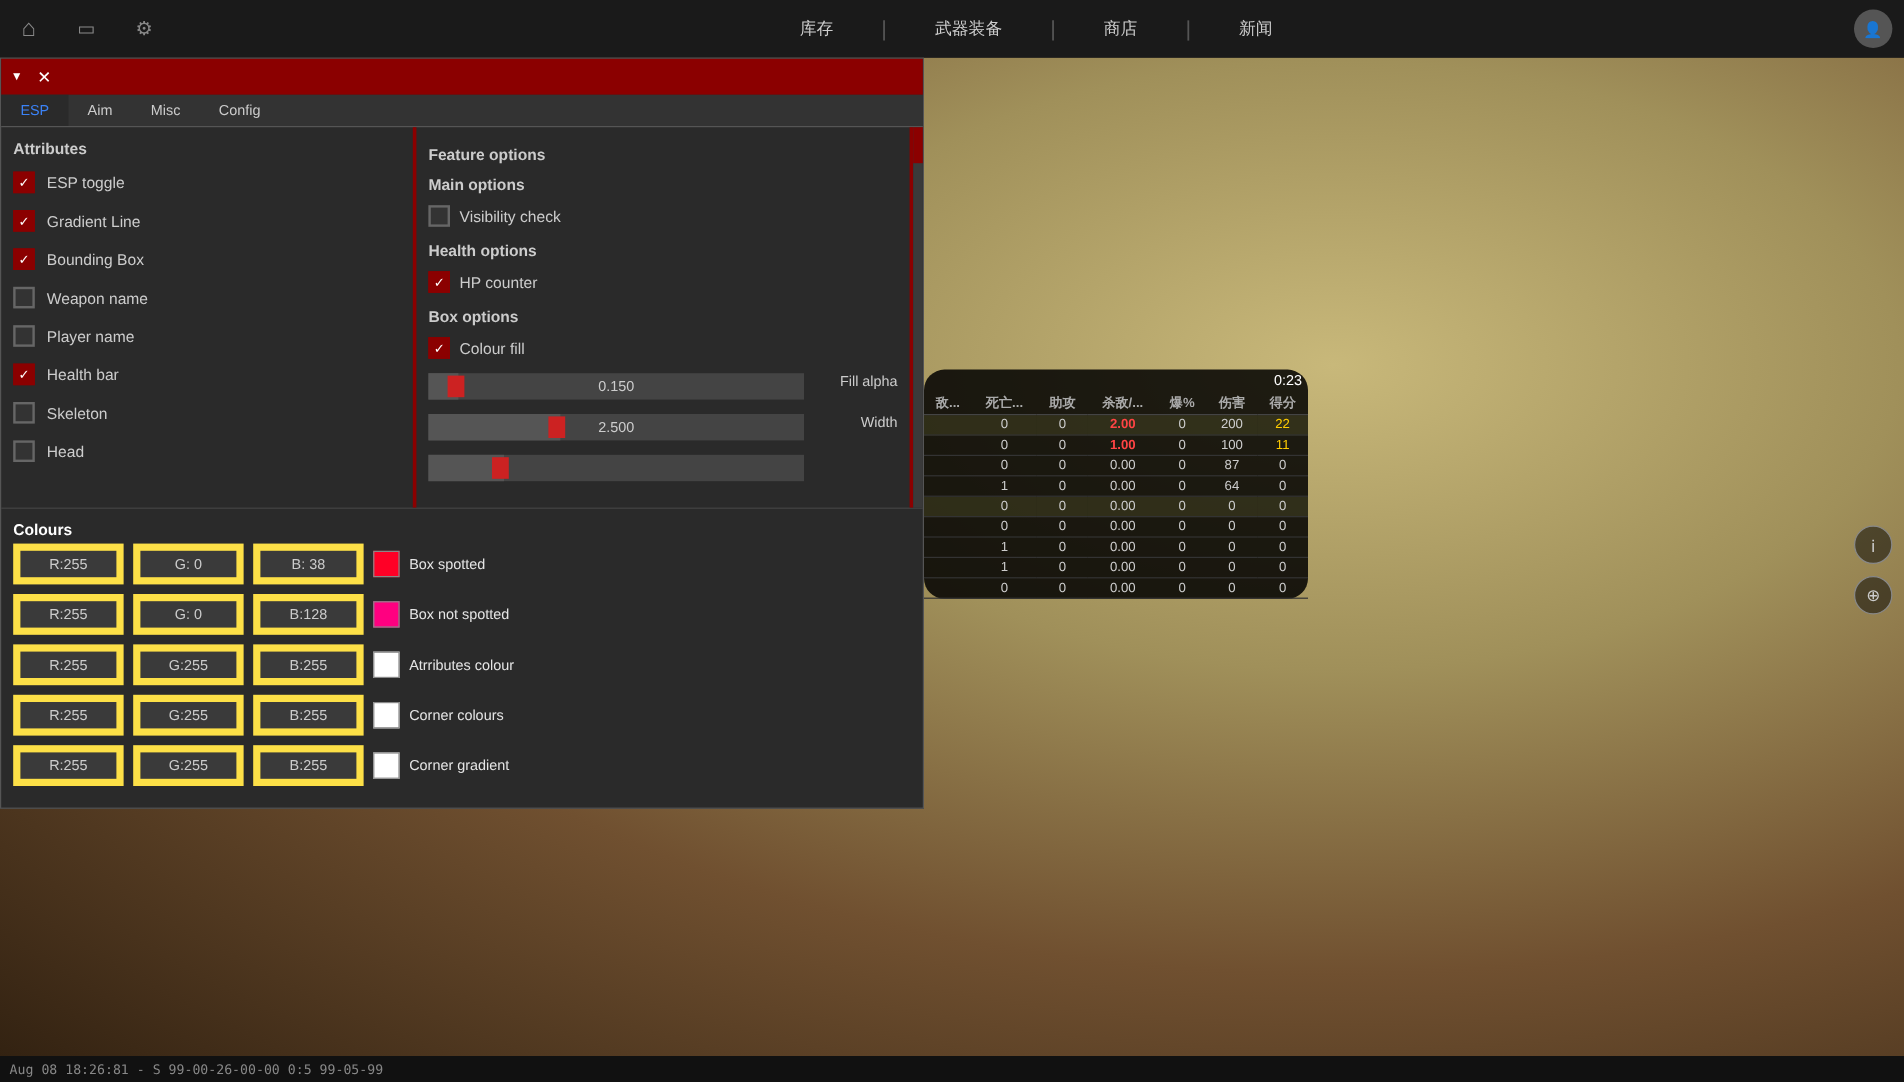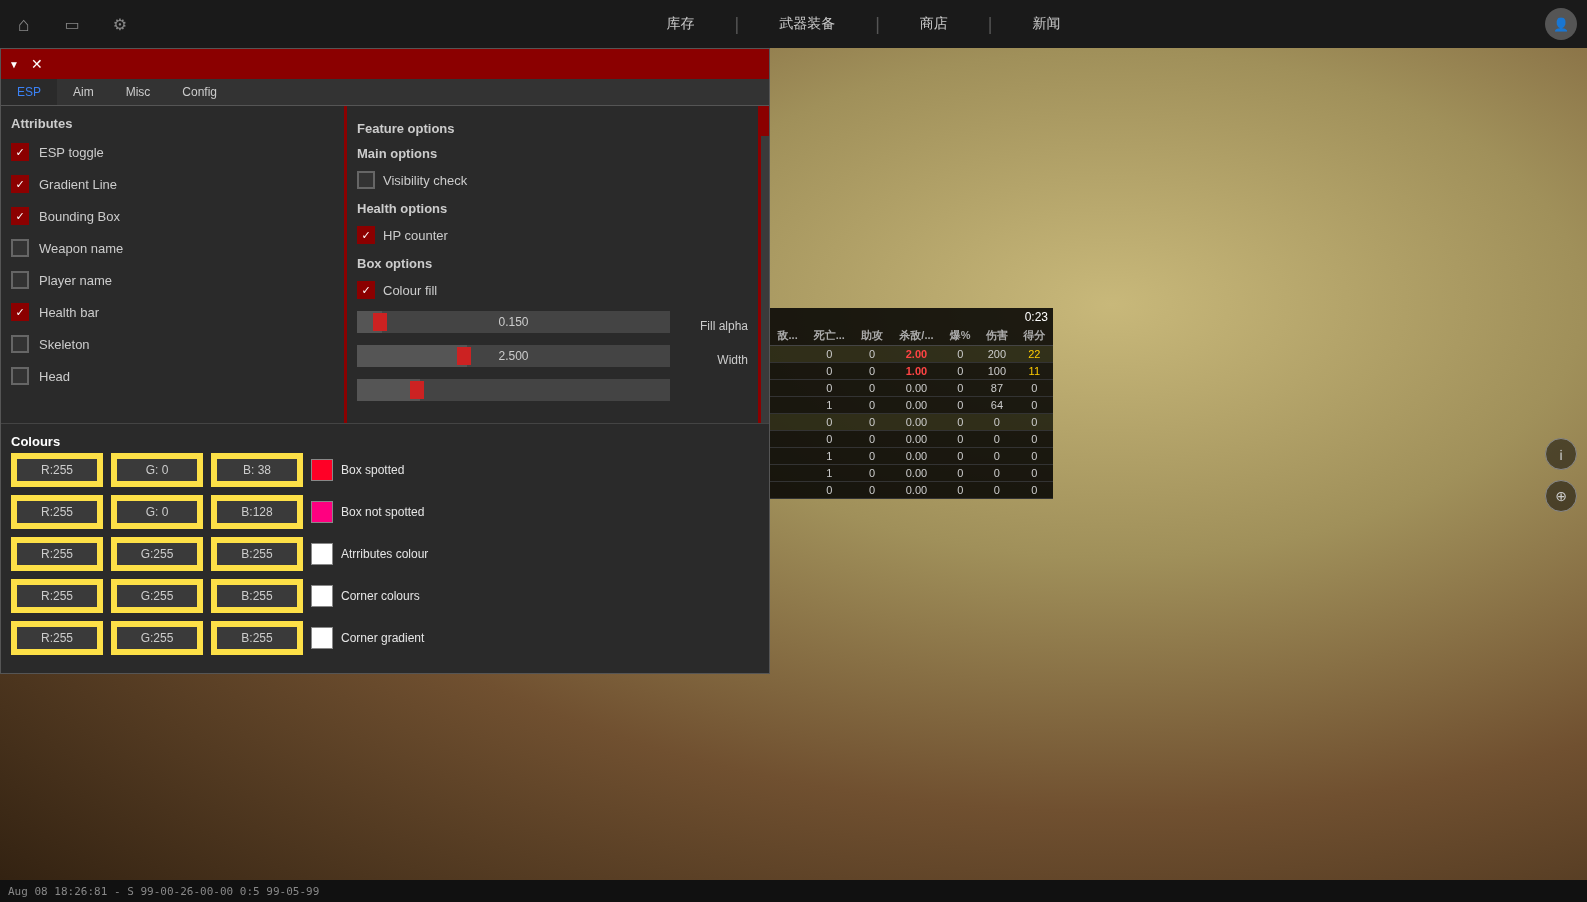--- a/index.html
+++ b/index.html
@@ -108,24 +108,25 @@
       gap: 15px;
       z-index: 5;
       color: #fff;
     }
 
     
     .scoreboard {
       position: absolute;
       top: 260px;
       left: 770px;
-      width: 283px;
+      width: 320px;
       background: rgba(0,0,0,0.85);
       z-index: 5;
       color: #ccc;
+      border-radius: 17px;
     }
     .scoreboard-header {
       display: flex;
       justify-content: flex-end;
       padding: 2px 5px;
       font-size: 11px;
     }
     .scoreboard-time {
       color: #fff;
       font-size: 12px;
@@ -284,21 +285,21 @@
       margin-bottom: 12px;
     }
     .option-label {
       color: #ccc;
       font-size: 13px;
     }
 
     
     .slider-row {
       display: flex;
-      align-items: flex-end;
+      align-items: flex-start;
       gap: 8px;
       margin-bottom: 12px;
     }
     .slider-container {
       flex: 1;
       background: #444;
       height: 22px;
       position: relative;
       display: flex;
       align-items: center;

